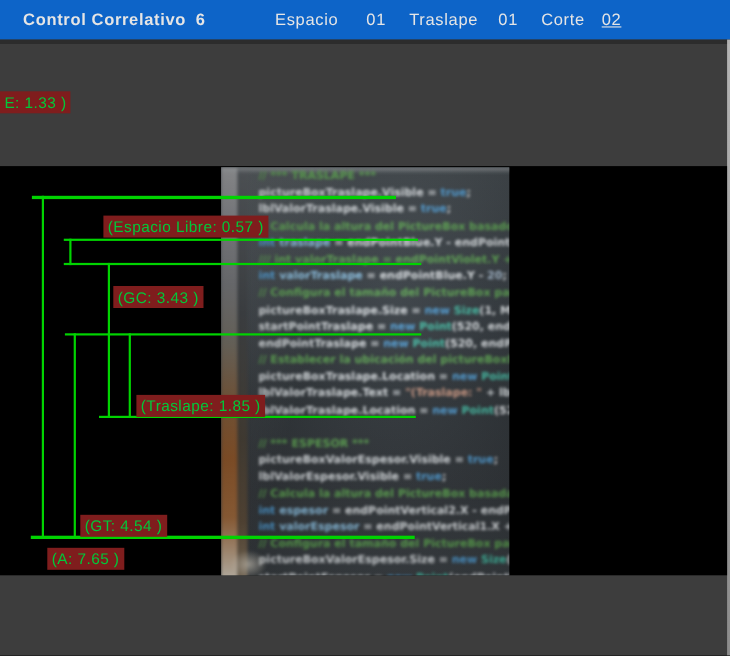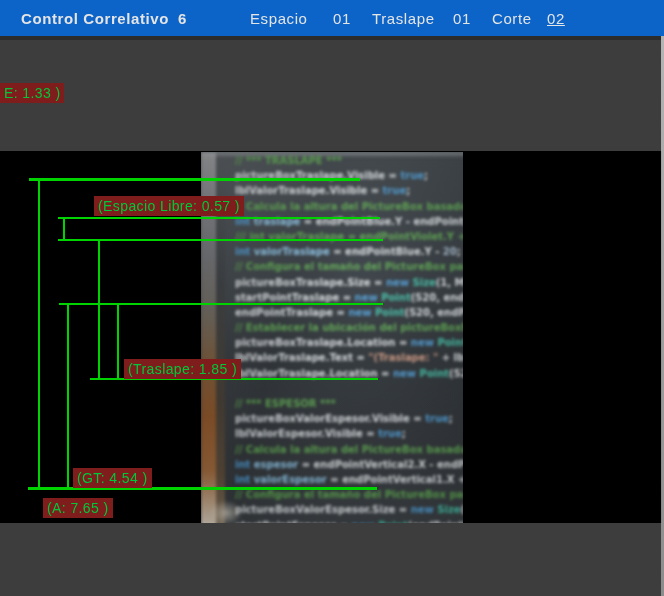--- a/index.html
+++ b/index.html
@@ -134,18 +134,19 @@
   <div class="ml ln-tras"></div>
   <div class="ml ln-bottom"></div>
   <div class="ml vl-a"></div>
   <div class="ml vl-el"></div>
   <div class="ml vl-gc"></div>
   <div class="ml vl-gt"></div>
   <div class="ml vl-tras"></div>
 
   <div class="mlabel lb-e">E: 1.33 )</div>
   <div class="mlabel lb-esp">(Espacio Libre: 0.57 )</div>
+  <div class="mlabel lb-gc">(GC: 3.43 )</div>
   <div class="mlabel lb-tras">(Traslape: 1.85 )</div>
   <div class="mlabel lb-gt">(GT: 4.54 )</div>
   <div class="mlabel lb-a">(A: 7.65 )</div>
 
   <div class="right-edge"></div>
 </div>
 
 </body></html>

